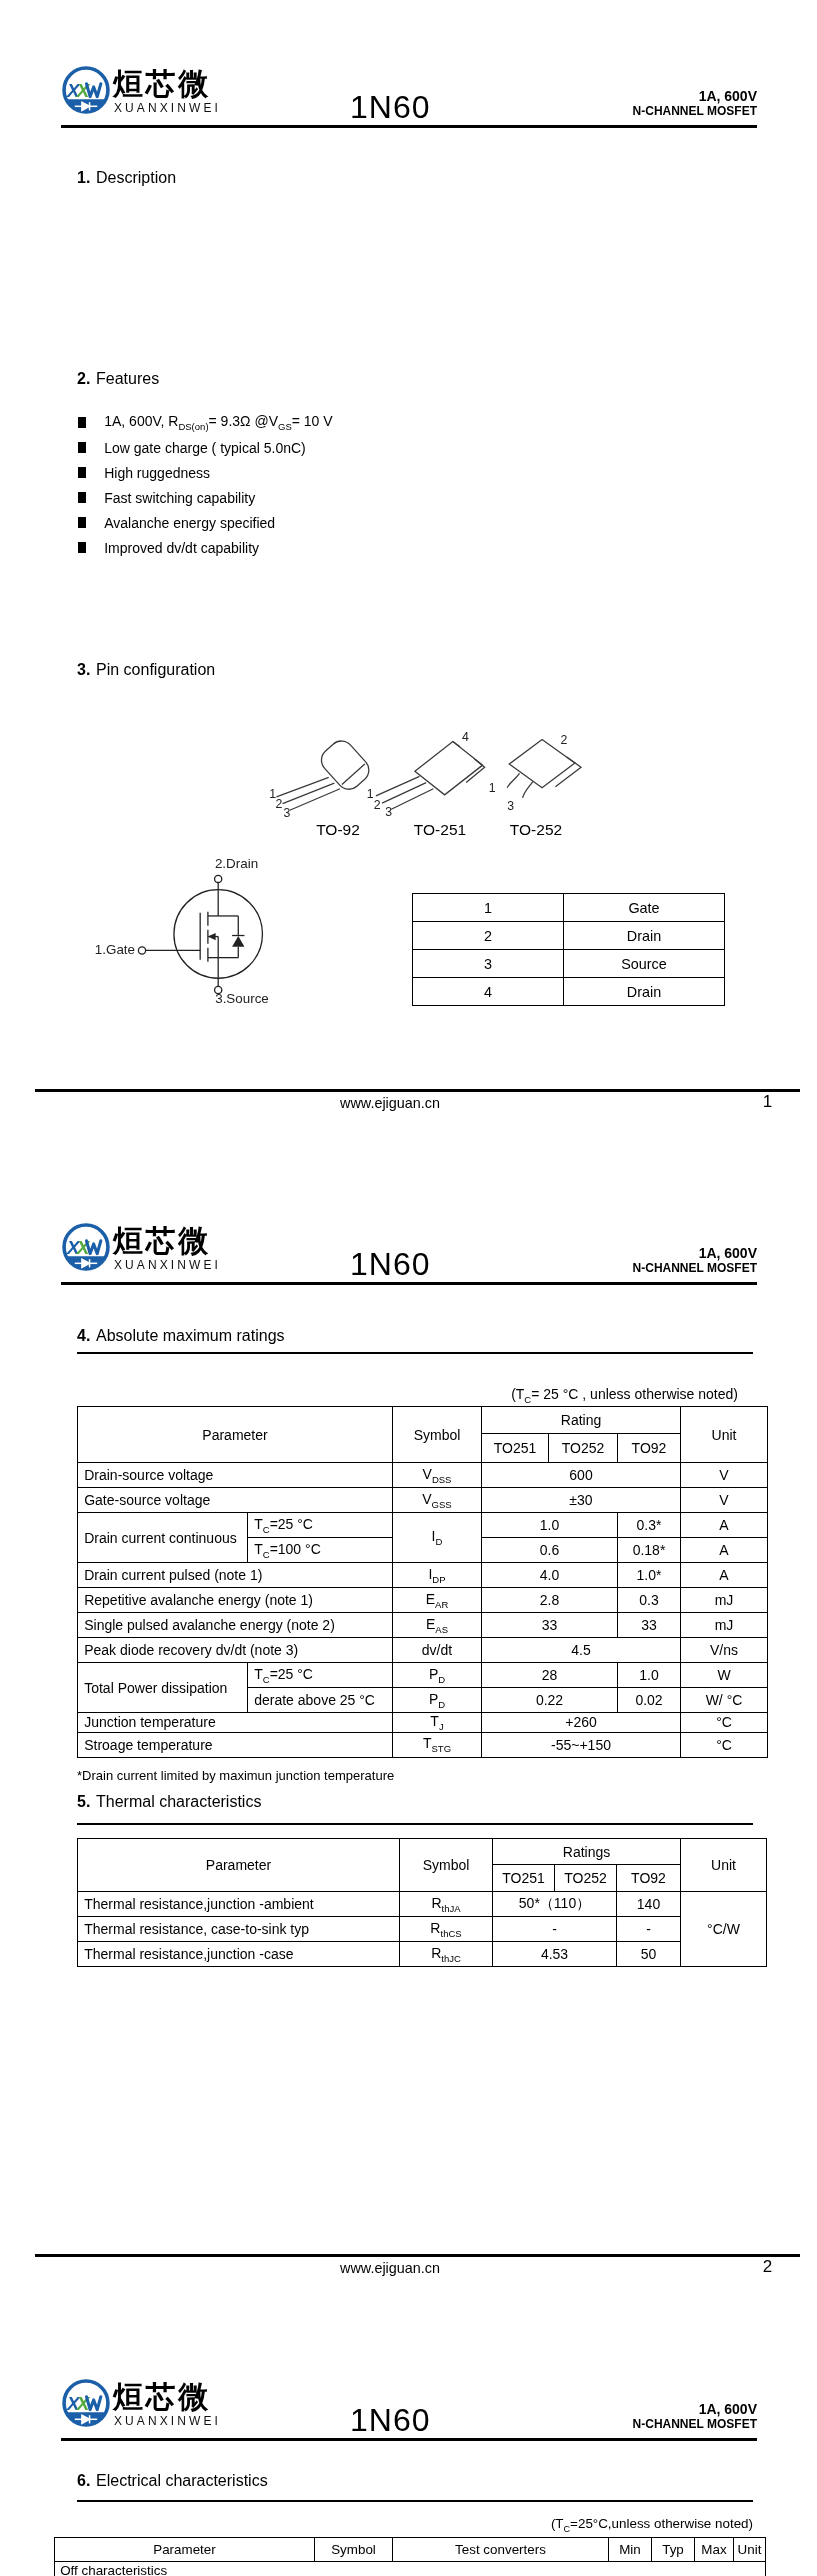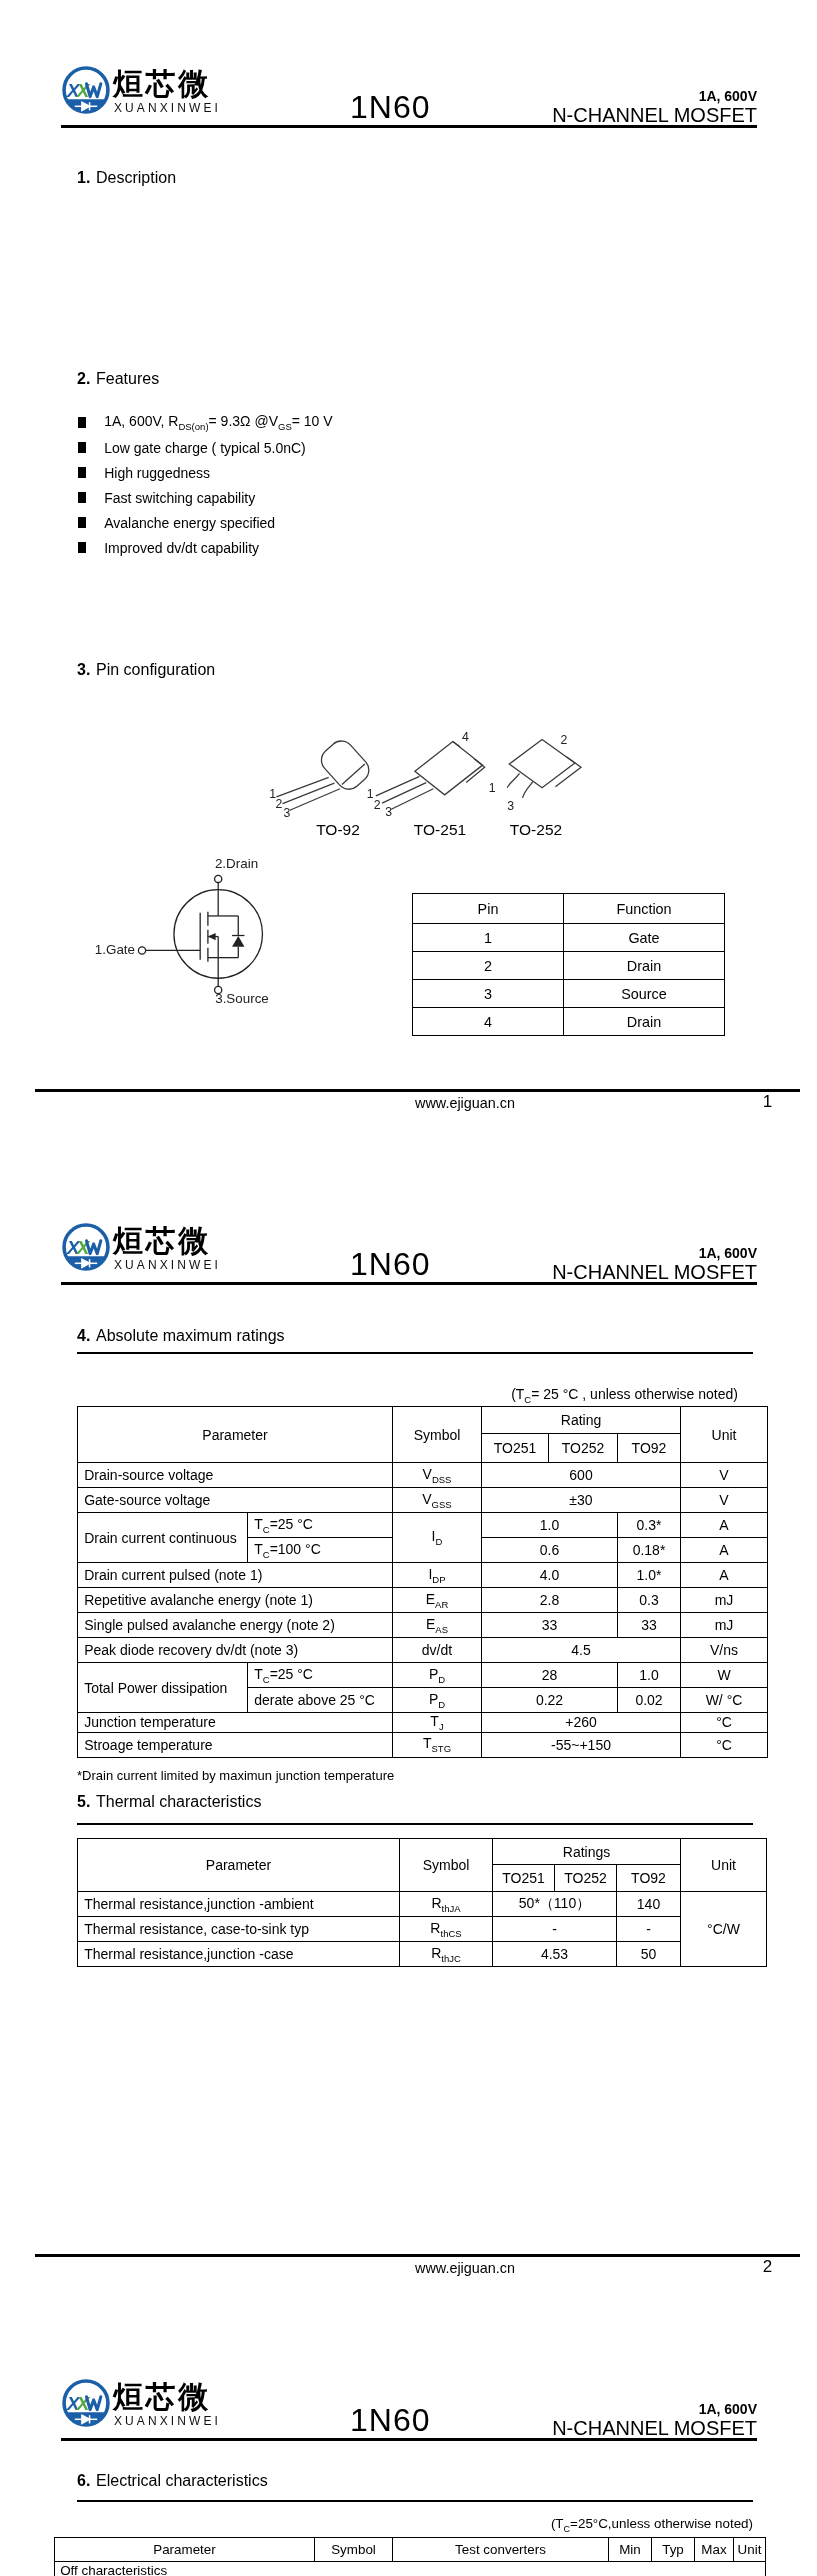--- a/index.html
+++ b/index.html
@@ -8,26 +8,26 @@
        font-family:"Liberation Sans",sans-serif;overflow:hidden}
   .abs{position:absolute}
   
   .hdr{position:absolute;left:0;width:818px;height:130px}
   .logo{position:absolute;left:61px;top:64px;width:175px;height:62px}
   .logo svg{position:absolute;left:0;top:0}
   .logo-zh{position:absolute;left:52px;top:0;font-size:30px;font-weight:bold;letter-spacing:2.6px;white-space:nowrap}
   .logo-en{position:absolute;left:53px;top:37px;font-size:12px;letter-spacing:3.1px;white-space:nowrap;color:#111}
   .part{position:absolute;left:350px;top:89px;width:124px;text-align:left;font-size:32px;letter-spacing:1px}
   .rat1{position:absolute;right:61px;top:88px;font-size:14px;font-weight:bold}
-  .rat2{position:absolute;right:61px;top:104px;font-size:20px;font-weight:normal}
+  .rat2{position:absolute;right:61px;top:104px;font-size:12px;font-weight:bold}
   .hrule{position:absolute;left:61px;top:125px;width:696px;height:3.1px;background:#000}
   
   .ftr{position:absolute;left:0;width:818px;height:41px}
   .frule{position:absolute;left:35px;top:6.7px;width:765px;height:3.1px;background:#000}
-  .furl{position:absolute;left:360px;top:13px;width:155px;text-align:right;font-size:14.4px}
+  .furl{position:absolute;left:340px;top:13px;width:155px;text-align:left;font-size:14.4px}
   .fnum{position:absolute;left:756px;top:10.3px;width:23px;text-align:center;font-size:17px}
   
   .heading{position:absolute;font-size:16px;white-space:nowrap}
   .heading .hnum{font-weight:bold;margin-right:5.7px}
   .hline{position:absolute;height:1.5px;background:#000}
   .desc{position:absolute;left:77px;top:204px;width:678px;font-size:14.4px;line-height:26px;
         text-align:justify;text-indent:111px}
   .features{position:absolute;left:78px;top:410px}
   .feat{display:flex;align-items:center;height:25px;font-size:14px}
   .bullet{display:inline-block;width:7.7px;height:10.8px;background:#000;margin-right:18.5px;flex:0 0 7.7px}
@@ -231,24 +231,20 @@
   <div class="symlabel" style="left:198px;top:856px;width:77px;text-align:center">2.Drain</div>
   <div class="symlabel" style="left:61px;top:942px;width:74px;text-align:right">1.Gate</div>
   <div class="symlabel" style="left:201px;top:991px;width:82px;text-align:center">3.Source</div>
 
   <table class="tbl" style="left:412px;top:893px;font-size:14.4px">
     <colgroup>
         <col style="width:151px">
         <col style="width:161px">
       </colgroup>
     <tbody>
-        <tr style="height:30px">
-          <th>Pin</th>
-          <th>Function</th>
-        </tr>
     <tr style="height:28px">
           <td>1</td>
           <td>Gate</td>
         </tr>
     <tr style="height:28px">
           <td>2</td>
           <td>Drain</td>
         </tr>
     <tr style="height:28px">
           <td>3</td>

